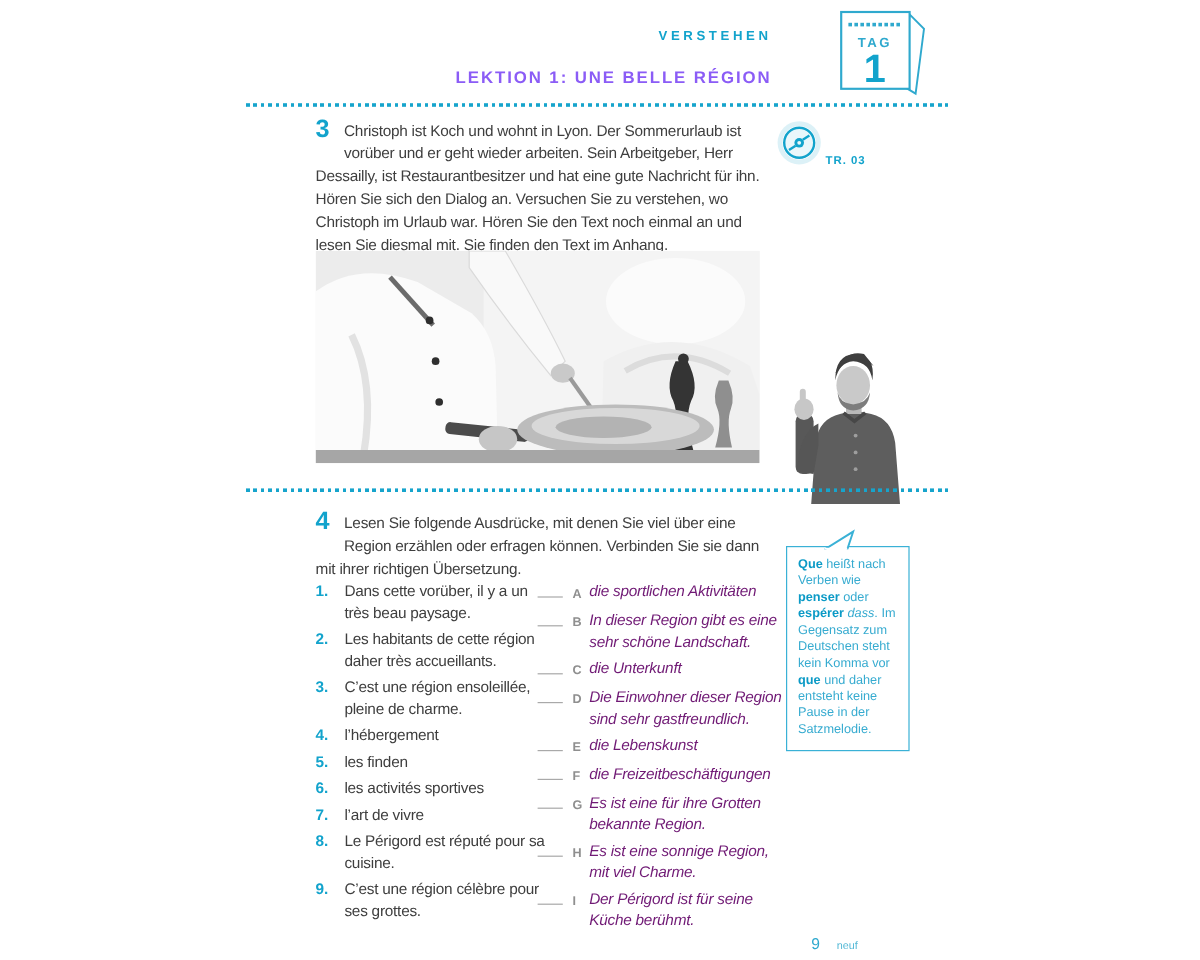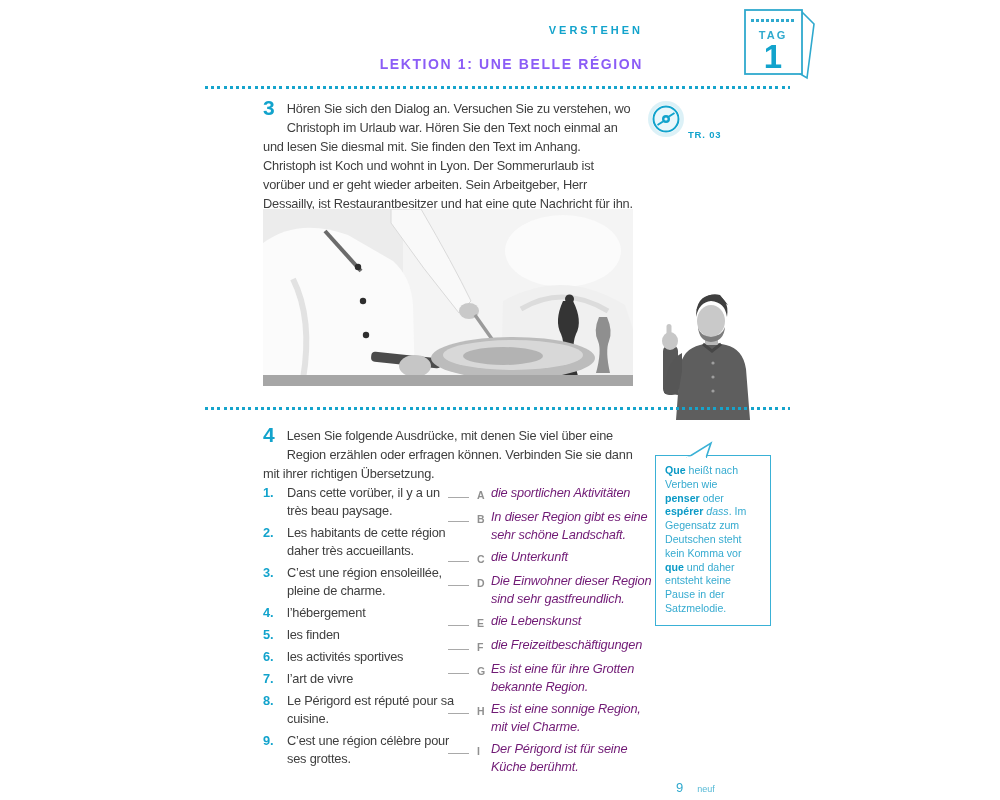--- a/index.html
+++ b/index.html
@@ -9,21 +9,21 @@
   }
   
   .section-label{
     position:absolute;top:24px;right:318px;
     color:#12a3cc;font-size:11px;font-weight:bold;letter-spacing:3px;
   }
   .lesson-title{
     position:absolute;top:56px;right:318px;
     color:#8b5cf6;font-size:14px;font-weight:bold;letter-spacing:1.6px;white-space:nowrap;
   }
-  .calendar{position:absolute;left:740px;top:6px;width:80px;height:78px;}
+  .calendar{position:absolute;left:696px;top:6px;width:80px;height:78px;}
   .dotted{
     position:absolute;height:3px;
     background:repeating-linear-gradient(90deg,#16a4cc 0 3px,transparent 3px 6.2px);
     z-index:6;
   }
   .dots-top{left:205px;top:86px;width:585px;}
   .dots-mid{left:205px;top:407px;width:585px;}
   
   .ex-num{
     color:#12a3cc;font-size:21px;font-weight:bold;float:left;margin:-3px 12px 0 0;
@@ -50,21 +50,21 @@
   .de-list{position:absolute;left:448px;top:484px;width:205px;font-size:12.8px;line-height:18px;letter-spacing:-0.2px;}
   .de-row{margin-bottom:4px;display:flex;align-items:flex-start;}
   .blank{
     width:21px;flex:0 0 21px;height:13px;border-bottom:1px solid #a9a9a9;margin-right:8px;
   }
   .de-letter{color:#8f8f8f;font-weight:bold;font-size:10.5px;width:14px;flex:0 0 14px;padding-top:2px;}
   .de-text{font-style:italic;color:#701a75;}
   
   .note{
     position:absolute;left:655px;top:455px;width:84px;
-    border:1.5px solid #3ab1d6;background:#ffffff;padding:8px 21px 9px 9px;
+    border:1.5px solid #3ab1d6;background:#ffffff;padding:8px 8px 9px 9px;
     font-size:10.6px;line-height:13.8px;color:#36abd0;z-index:3;
   }
   .note .b{font-weight:bold;color:#0b9ac6;}
   .note .i{font-style:italic;}
   .note-tail{position:absolute;left:684px;top:441px;width:34px;height:17px;z-index:4;}
   
   .footer{position:absolute;left:676px;top:778px;color:#2fa9ce;}
   .page-number{font-size:13px;display:inline-block;}
   .page-word{font-size:9px;display:inline-block;margin-left:14px;color:#55b9d6;}
   .clearfix::after{content:"";display:block;clear:both;}
@@ -94,22 +94,22 @@
       </g>
       <text x="33" y="33" text-anchor="middle" font-size="11" font-weight="bold" letter-spacing="2" fill="#2fa9ce" font-family="Liberation Sans, sans-serif">TAG</text>
       <text x="33" y="62" text-anchor="middle" font-size="33" font-weight="bold" fill="#12a3cc" font-family="Liberation Sans, sans-serif">1</text>
     </svg>
   </div>
 
   <div class="dotted dots-top"></div>
 
   <div class="ex3 clearfix">
     <span class="ex-num">3</span>
+    <div class="ex-text">Christoph ist Koch und wohnt in Lyon. Der Sommerurlaub ist vorüber und er geht wieder arbeiten. Sein Arbeitgeber, Herr Dessailly, ist Restaurantbesitzer und hat eine gute Nachricht für ihn.</div>
     <div class="ex-text">Hören Sie sich den Dialog an. Versuchen Sie zu verstehen, wo Christoph im Urlaub war. Hören Sie den Text noch einmal an und lesen Sie diesmal mit. Sie finden den Text im Anhang.</div>
-    <div class="ex-text">Christoph ist Koch und wohnt in Lyon. Der Sommerurlaub ist vorüber und er geht wieder arbeiten. Sein Arbeitgeber, Herr Dessailly, ist Restaurantbesitzer und hat eine gute Nachricht für ihn.</div>
   </div>
 
   <div class="track">
     <svg class="cd" viewBox="0 0 28 28">
       <circle cx="14" cy="14" r="12.5" fill="#eaf7fb" stroke="#12a3cc" stroke-width="2"></circle>
       <circle cx="14" cy="14" r="4" fill="#12a3cc"></circle>
       <circle cx="14" cy="14" r="1.6" fill="#eaf7fb"></circle>
       <line x1="5.5" y1="20" x2="11" y2="16.5" stroke="#12a3cc" stroke-width="2"></line>
       <line x1="17" y1="11.5" x2="22.5" y2="8" stroke="#12a3cc" stroke-width="2"></line>
     </svg>

